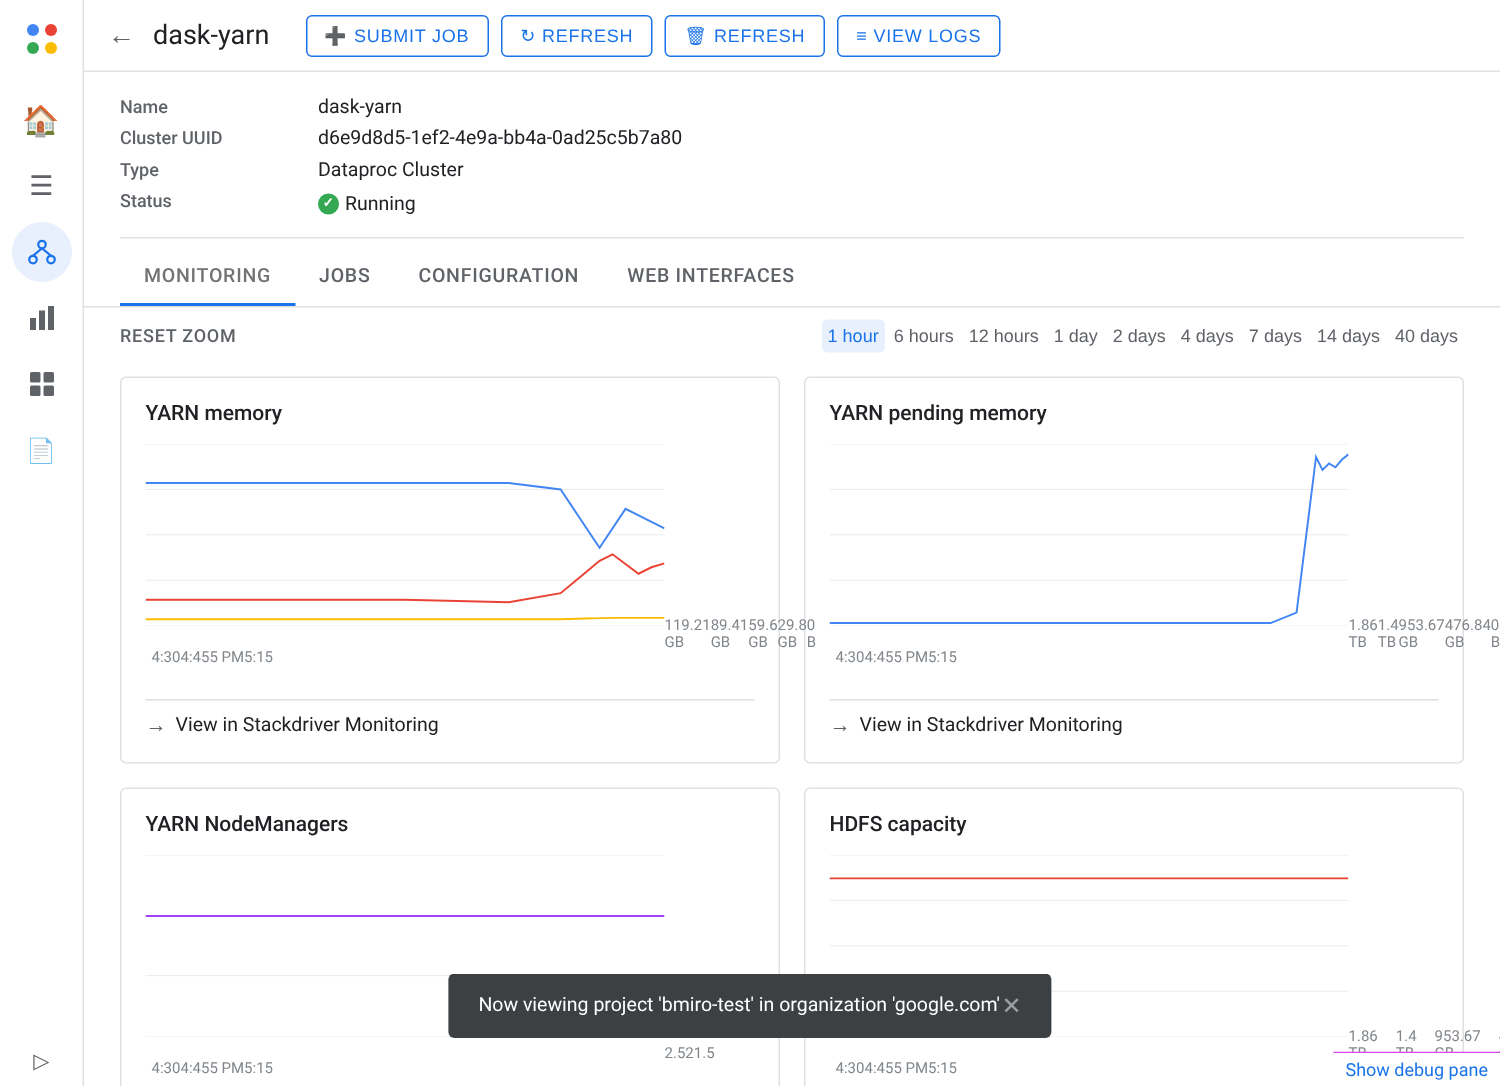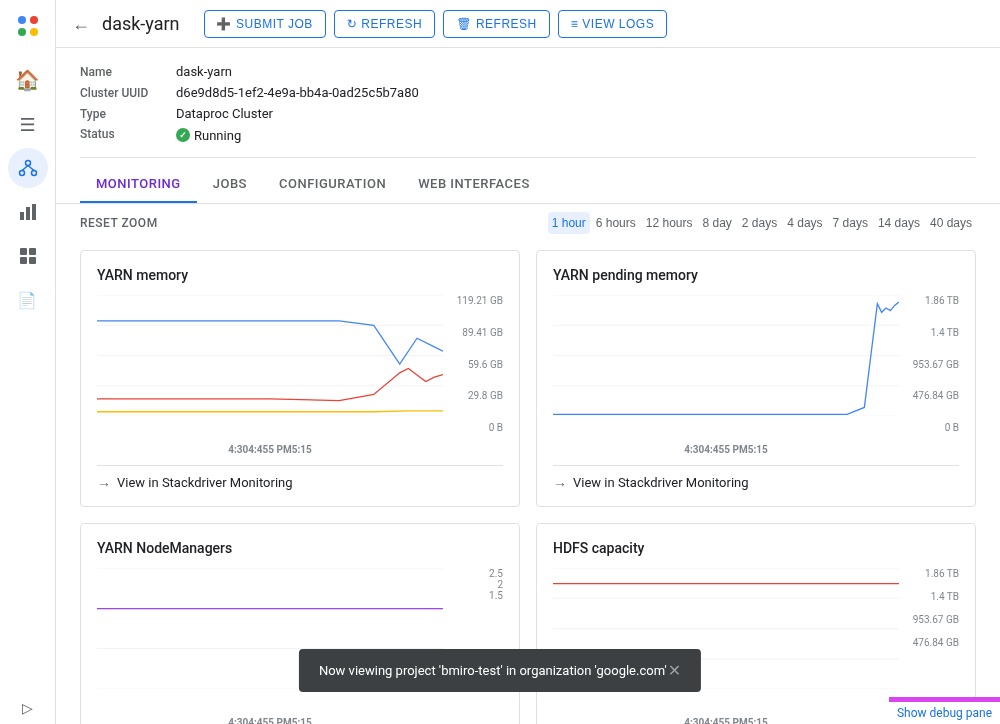--- a/index.html
+++ b/index.html
@@ -109,21 +109,21 @@
     
     .meta-section {
       padding: 16px 24px 8px;
     }
     .meta-row {
       display: flex;
       align-items: baseline;
       margin-bottom: 6px;
     }
     .meta-label {
-      width: 96px;
+      width: 132px;
       color: #5f6368;
       font-size: 12px;
       font-weight: 500;
     }
     .meta-value {
       color: #202124;
       font-size: 13px;
     }
     .status-running {
       display: flex;
@@ -158,21 +158,21 @@
       padding: 10px 16px;
       font-size: 13px;
       font-weight: 500;
       color: #5f6368;
       cursor: pointer;
       border-bottom: 2px solid transparent;
       letter-spacing: 0.5px;
       text-transform: uppercase;
     }
     .tab.active {
-      color: #6d28d9;
+      color: #737373;
       border-bottom: 2px solid #1a73e8;
     }
 
     
     .monitoring-toolbar {
       display: flex;
       align-items: center;
       justify-content: space-between;
       padding: 8px 24px;
     }
@@ -226,38 +226,37 @@
       position: relative;
       height: 160px;
     }
     .chart-y-labels {
       position: absolute;
       right: 0;
       top: 0;
       bottom: 20px;
       width: 60px;
       display: flex;
-      flex-direction: column;
+      flex-direction: row;
       justify-content: space-between;
       align-items: flex-end;
       font-size: 10px;
       color: #80868b;
       padding-bottom: 2px;
     }
     .chart-x-labels {
       position: absolute;
-      bottom: 0;
+      bottom: 12px;
       left: 0;
       right: 60px;
       display: flex;
-      justify-content: center;
+      justify-content: flex-start;
       font-size: 10px;
       color: #80868b;
       padding: 0 4px;
-      font-weight: bold;
     }
     .chart-svg-area {
       position: absolute;
       top: 0;
       left: 0;
       right: 60px;
       bottom: 20px;
     }
     .chart-link {
       display: flex;
@@ -300,21 +299,21 @@
 
     
     .debug-panel {
       position: fixed;
       bottom: 0;
       right: 0;
       font-size: 12px;
       color: #1a73e8;
       background: #fff;
       padding: 4px 8px;
-      border-top: 5px solid #d946ef;
+      border-top: 1px solid #d946ef;
       cursor: pointer;
       margin-left: 16px;
     }
 
     
     .meta-divider {
       border: none;
       border-top: 1px solid #e0e0e0;
       margin: 0 24px 0;
     }
@@ -415,21 +414,21 @@
       <div class="tab">CONFIGURATION</div>
       <div class="tab">WEB INTERFACES</div>
     </div>
 
     <div class="monitoring-toolbar">
       <span class="reset-zoom">RESET ZOOM</span>
       <div class="time-range">
         <button class="time-btn active">1 hour</button>
         <button class="time-btn">6 hours</button>
         <button class="time-btn">12 hours</button>
-        <button class="time-btn">8 day</button>
+        <button class="time-btn">1 day</button>
         <button class="time-btn">2 days</button>
         <button class="time-btn">4 days</button>
         <button class="time-btn">7 days</button>
         <button class="time-btn">14 days</button>
         <button class="time-btn">40 days</button>
       </div>
     </div>
 
     <div class="charts-grid">
 

